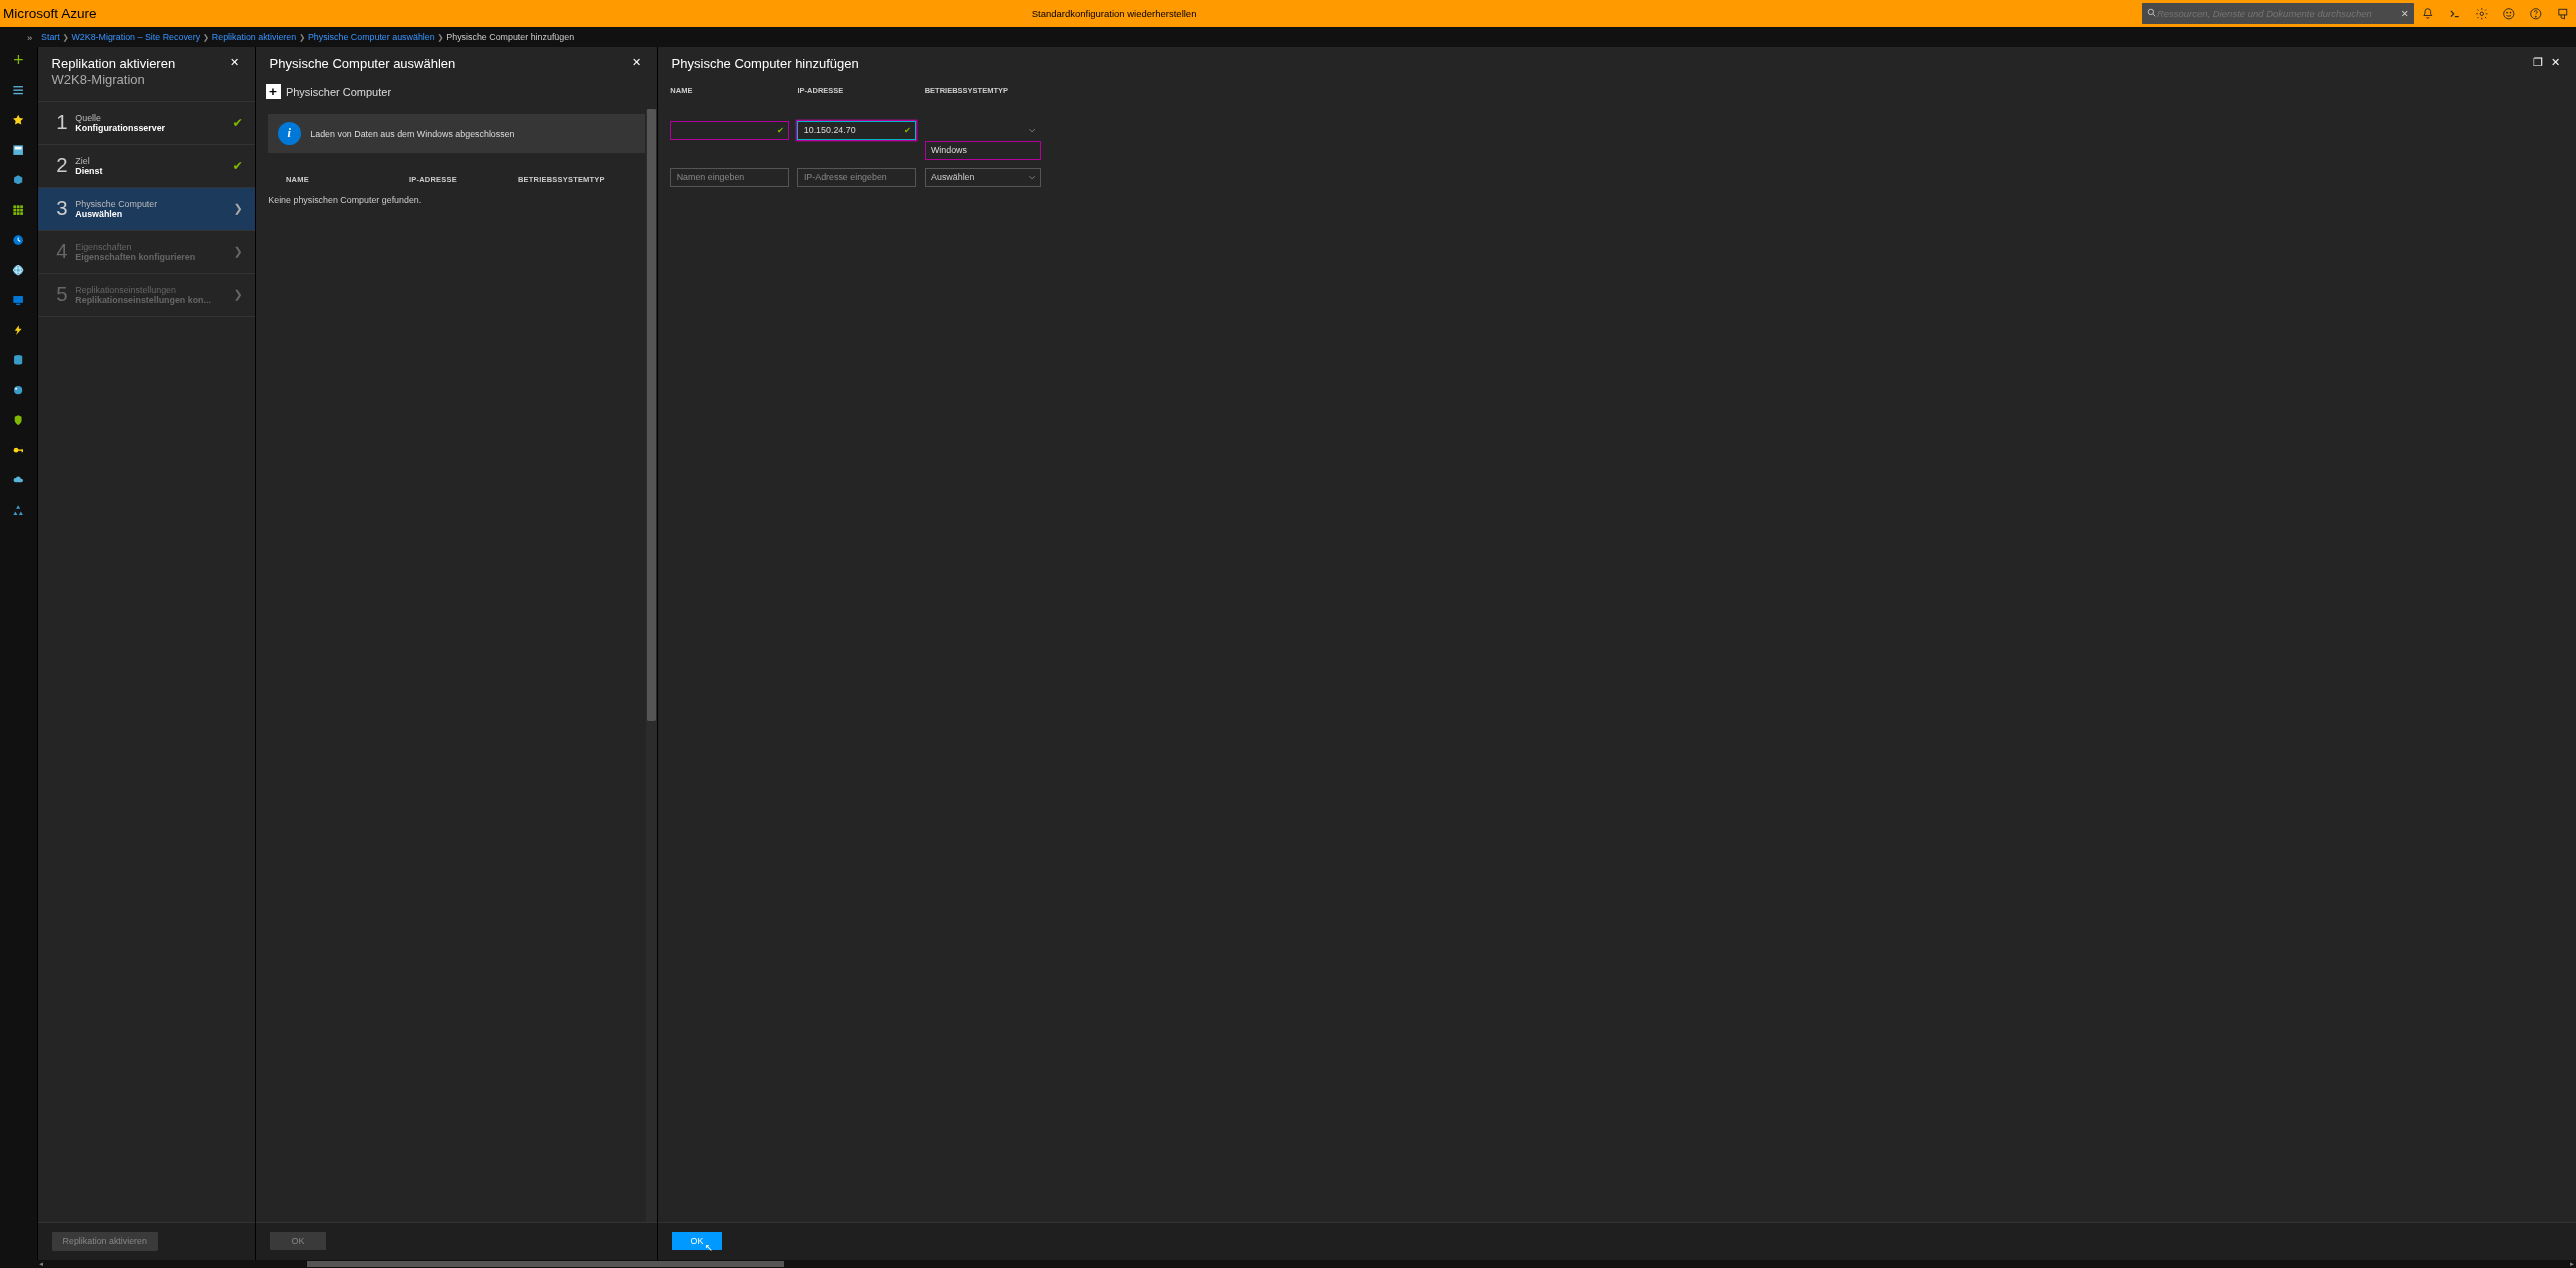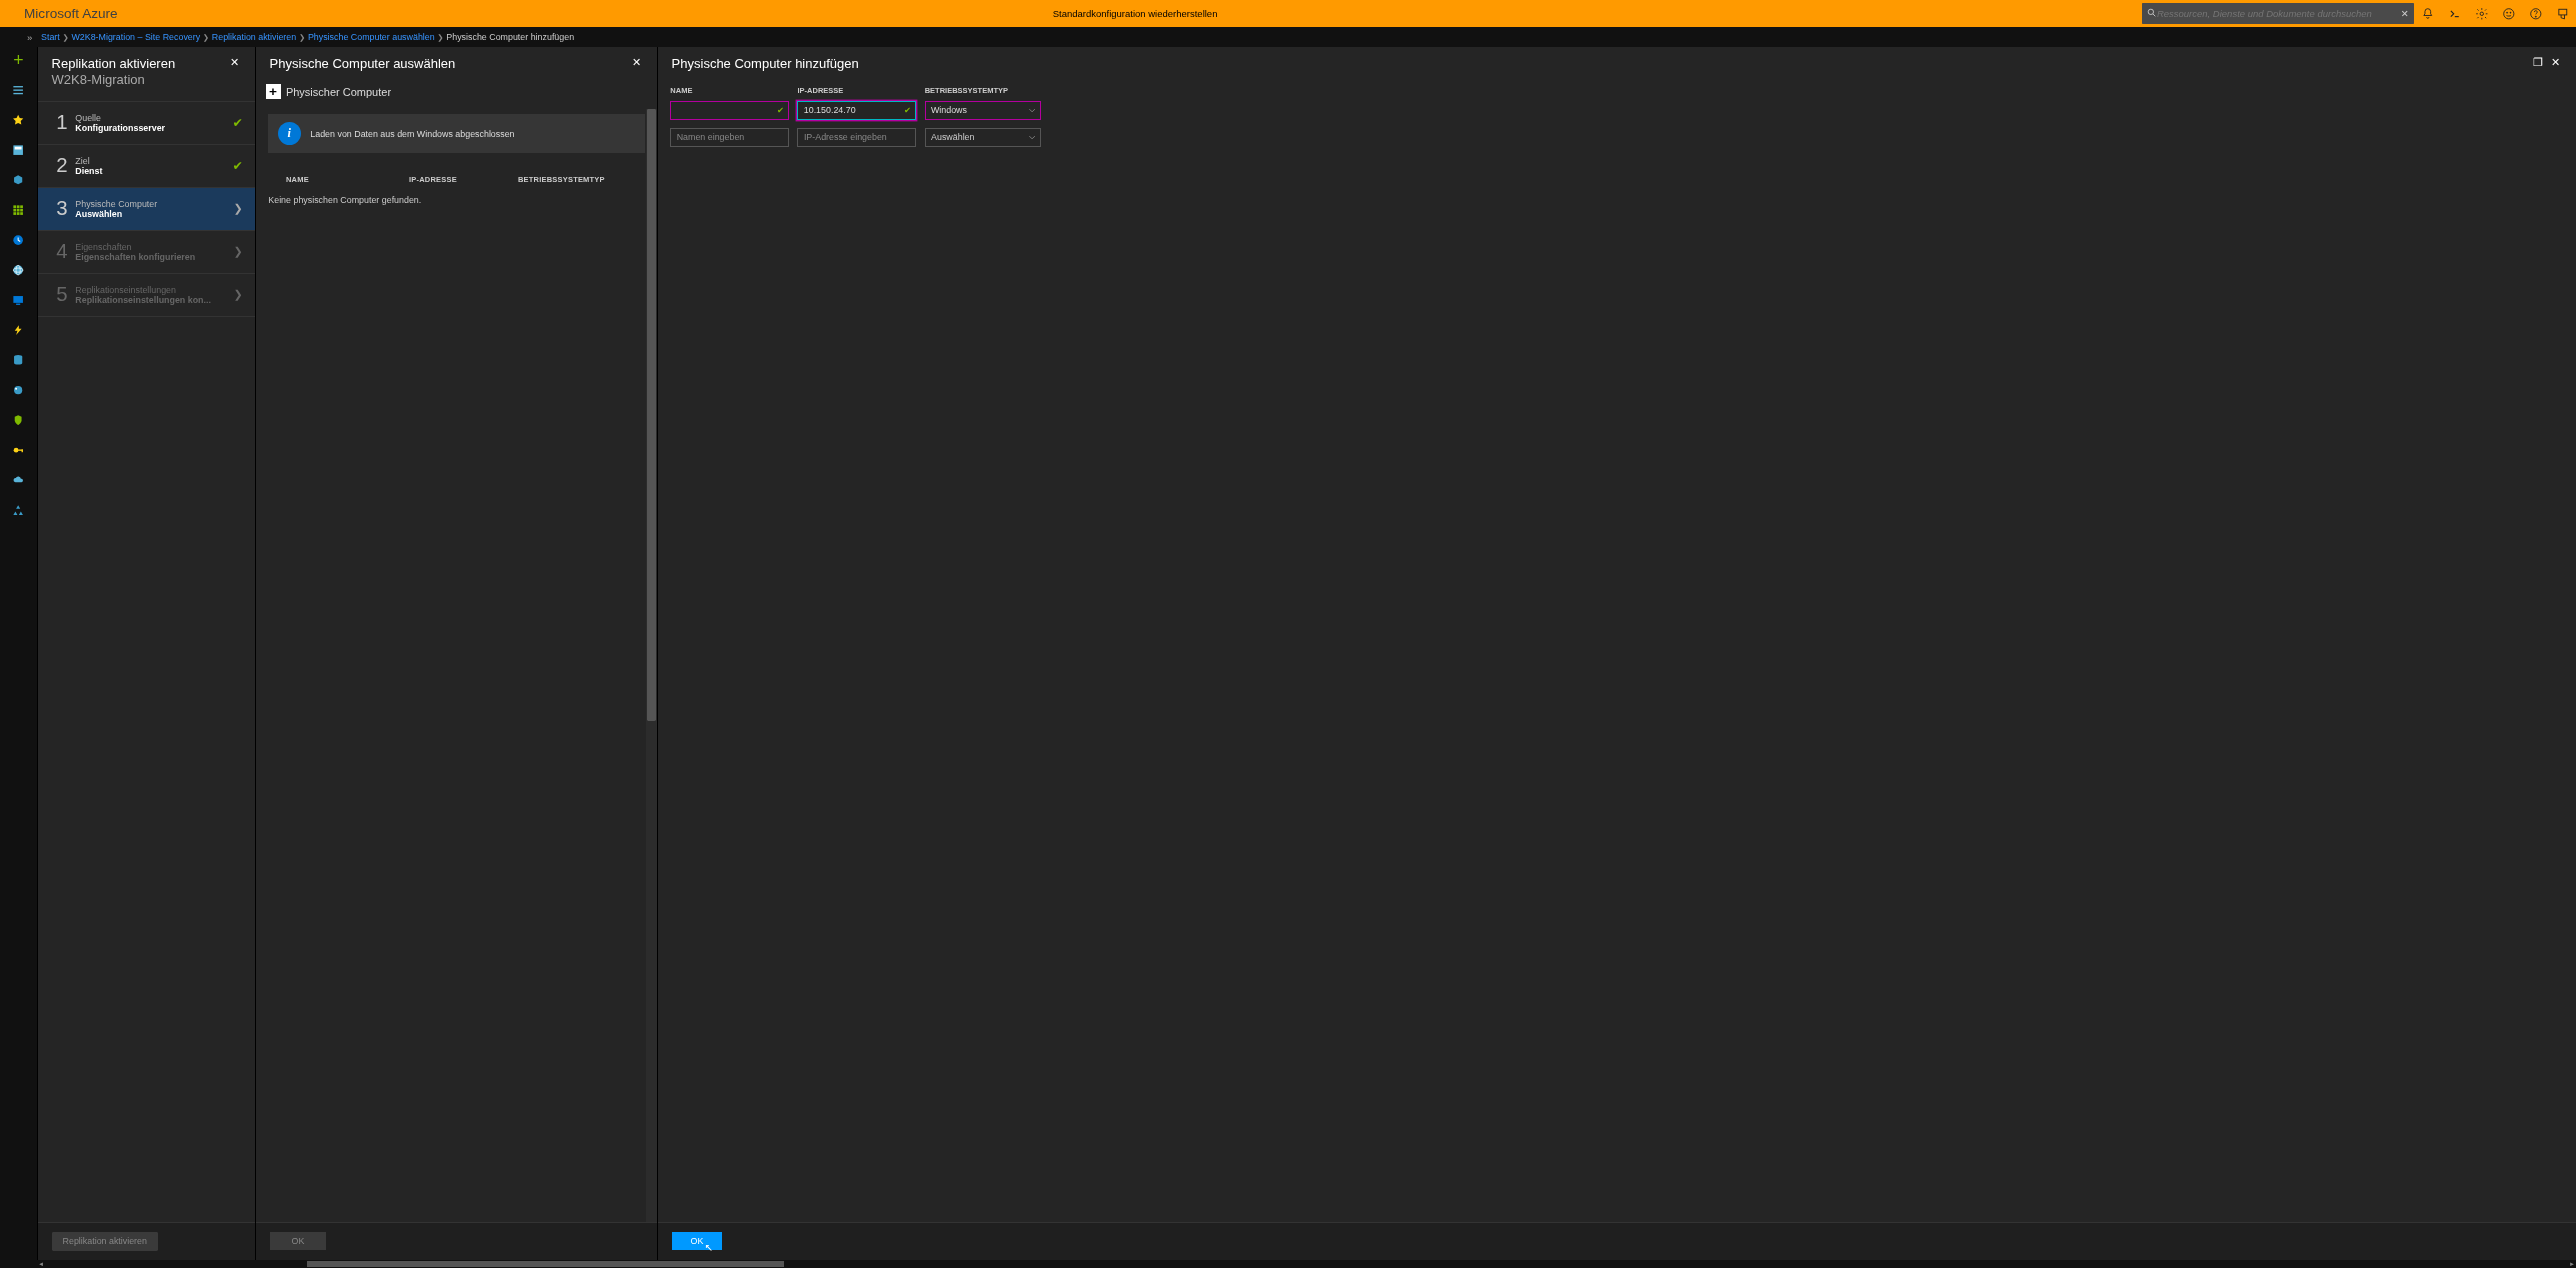--- a/index.html
+++ b/index.html
@@ -1,21 +1,21 @@
 <!DOCTYPE html>
 <html style="font-size:11px"><head>
 <meta charset="utf-8">
 <style>
   * { box-sizing: border-box; margin: 0; padding: 0; }
   html, body { width: 100%; height: 100%; background: #111; font-family: "Segoe UI", Arial, sans-serif; color: #e0e0e0; overflow: hidden; }
   body { display: flex; flex-direction: column; }
 
   
   .topbar { height: 27px; background: #ff9a00; display: flex; align-items: center; color: #000; }
-  .topbar .brand { color: #404040; font-size: 13.6px; font-weight: 300; padding: 0 24px; }
+  .topbar .brand { color: #000000; font-size: 13.6px; font-weight: 300; padding: 0 3px; }
   .topbar .spacer { flex: 1; display: flex; justify-content: center; }
   .topbar .restore-link { color: #000; font-size: 9.5px; margin-right: 13.6px; }
   .searchbox { display: flex; align-items: center; background: #4a4a4a; height: 20.4px; width: 272px; border-radius: 0.7px; padding: 0 5.4px; }
   .searchbox input { flex: 1; background: transparent; border: none; color: #ccc; font-size: 9.5px; font-style: italic; outline: none; }
   .searchbox .clear, .searchbox .icon { color: #ccc; font-size: 9.5px; }
   .topicons { display: flex; align-items: center; height: 100%; }
   .topicons .ti { width: 27px; height: 100%; display: flex; align-items: center; justify-content: center; font-size: 12.3px; color: #333; cursor: pointer; }
   .topicons .ti svg { width: 13.6px; height: 13.6px; stroke: #222; fill: none; }
 
   
@@ -390,21 +390,21 @@
         <div class="form-row" style="padding-left:9.5px; margin-left:2.7px;">
           <div class="fc w-name">
             <input class="fldin valid-pink" type="text" value="" style="">
             <span class="carety greencheck">✔</span>
           </div>
           <div class="fc w-ip">
             <input class="fldin valid-teal valid-teal-outer" type="text" value="10.150.24.70" style="">
             <span class="carety greencheck">✔</span>
           </div>
           <div class="fc w-os">
-            <div class="fldin valid-pink" style="display:flex;align-items:center;">Windows</div>
+            <div class="fldin valid-pink" style="display:flex;align-items:center;margin-top:40px;">Windows</div>
             <span class="carety">⌵</span>
           </div>
         </div>
 
         <div class="form-row" style="margin-top:4.1px;">
           <div class="fc w-name">
             <input class="fldin" type="text" placeholder="Namen eingeben" style="">
           </div>
           <div class="fc w-ip">
             <input class="fldin" type="text" placeholder="IP-Adresse eingeben" style="">

